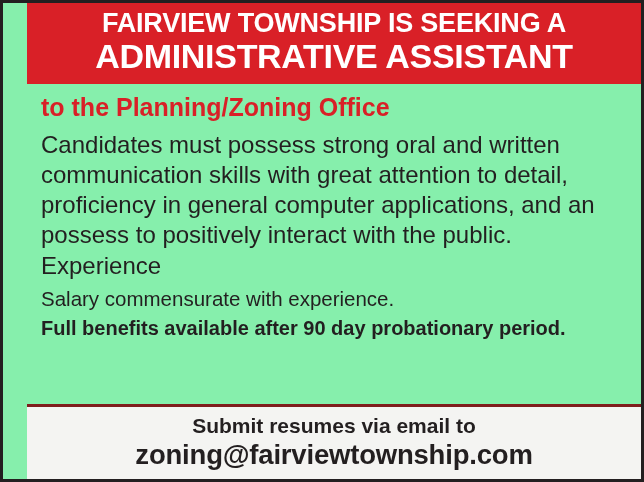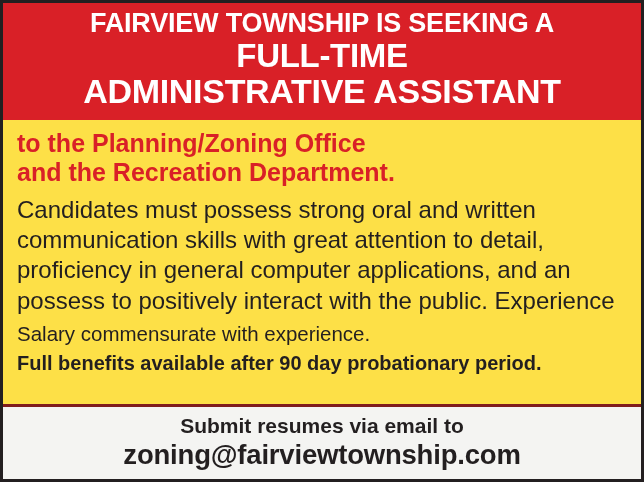--- a/index.html
+++ b/index.html
@@ -10,25 +10,26 @@
   }
   body {
     width: 644px;
     height: 482px;
     font-family: "Liberation Sans", sans-serif;
     overflow: hidden;
   }
   .ad {
     width: 644px;
     height: 482px;
-    background: #fde047;
+    background: #86efac;
     border: 3px solid #231f20;
     display: flex;
     flex-direction: column;
     position: relative;
+    padding-left: 24px;
   }
   
   .header {
     background: #d92027;
     color: #ffffff;
     text-align: center;
     padding: 7px 6px 10px 6px;
     flex: 0 0 auto;
   }
   .header-line1 {
@@ -113,29 +114,27 @@
     white-space: nowrap;
   }
 </style>
 </head>
 <body>
 
 <div class="ad">
 
   <div class="header">
     <div class="header-line1">FAIRVIEW TOWNSHIP IS SEEKING A</div>
-    <div class="header-line2">FULL-TIME</div>
     <div class="header-line3">ADMINISTRATIVE ASSISTANT</div>
   </div>
 
   <div class="body">
 
     <div class="sub-red">
       <span class="l1">to the Planning/Zoning Office</span>
-      <span class="l2">and the Recreation Department.</span>
     </div>
 
     <div class="para">
       <span>Candidates must possess strong oral and written</span>
       <span>communication skills with great attention to detail,</span>
       <span>proficiency in general computer applications, and an</span>
       <span>possess to positively interact with the public. Experience</span>
     </div>
 
     <div class="salary">Salary commensurate with experience.</div>

